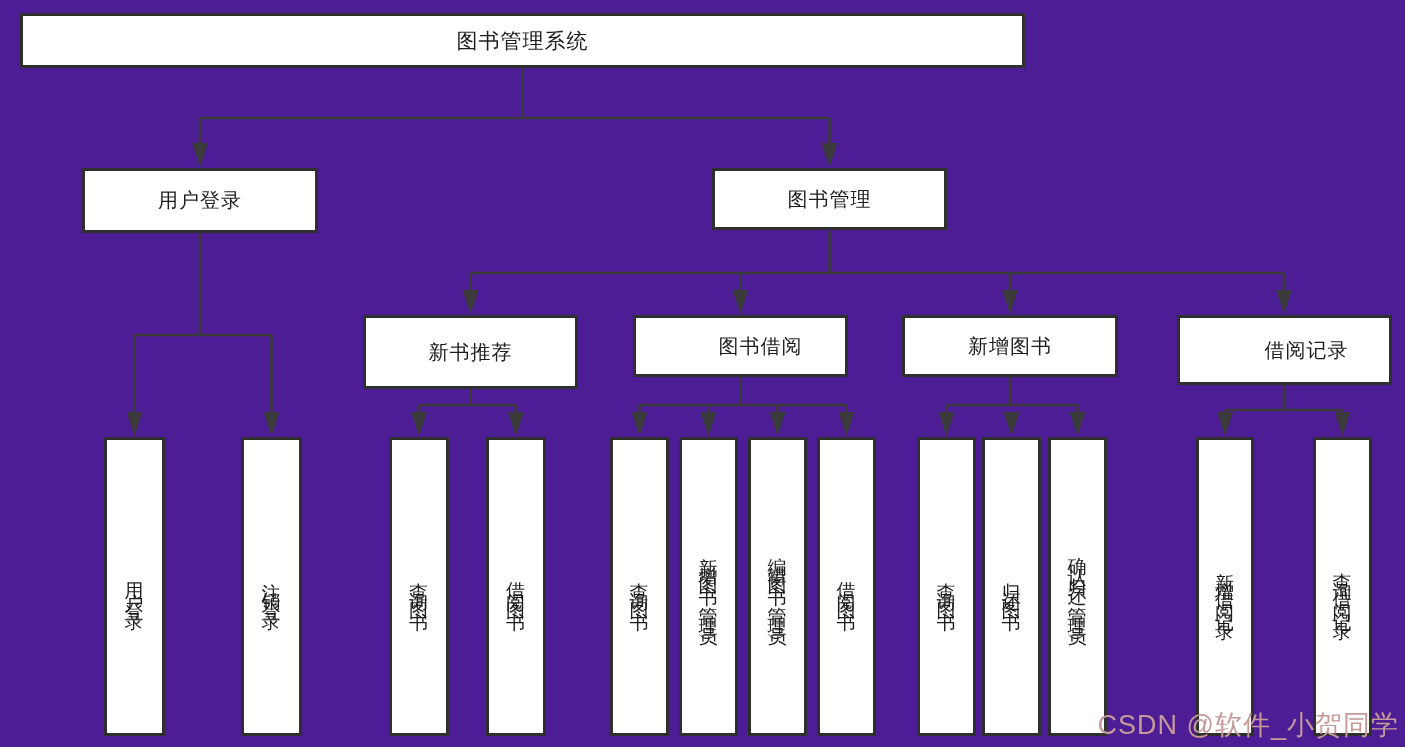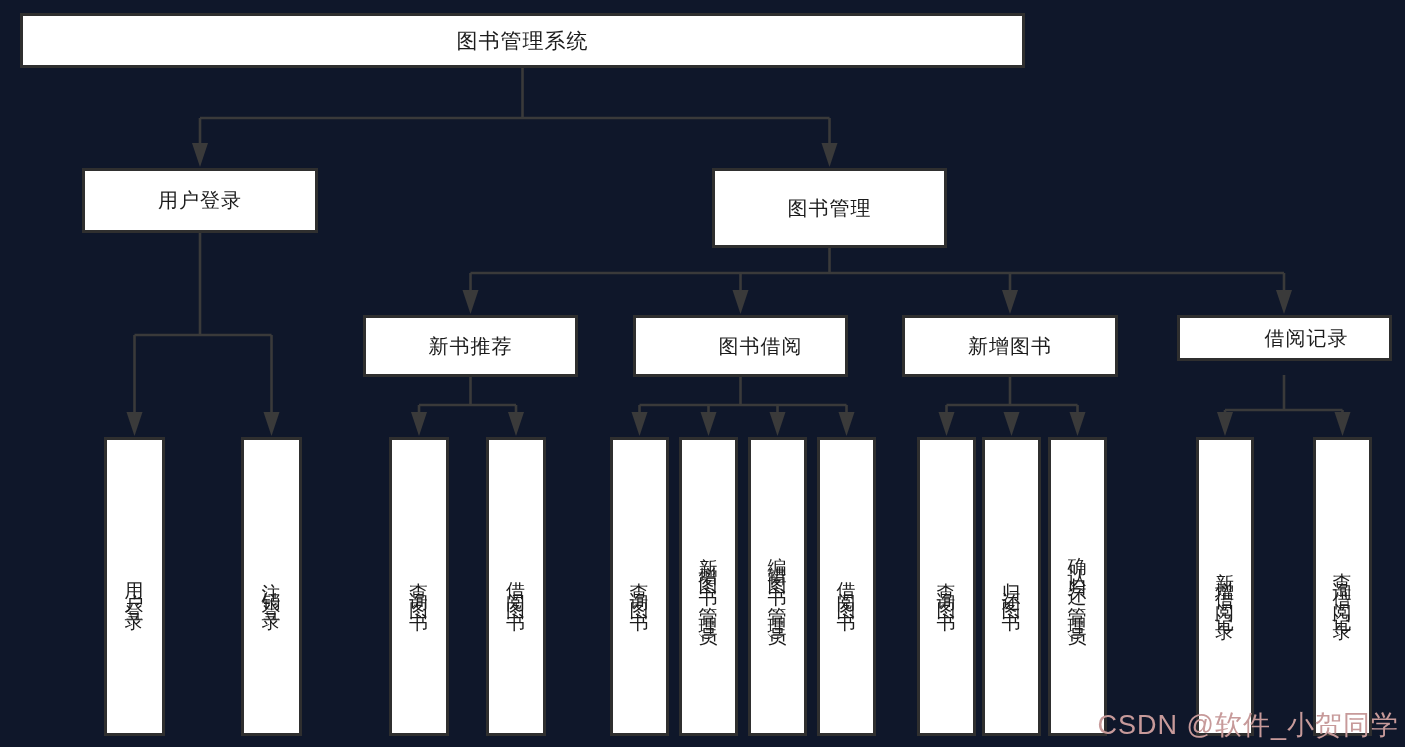--- a/index.html
+++ b/index.html
@@ -1,20 +1,20 @@
 <!DOCTYPE html>
 <html><head>
 <meta charset="utf-8">
 <style>
   html, body { margin: 0; padding: 0; background: #ffffff; }
   #stage {
     position: relative;
     width: 1405px;
     height: 747px;
-    background: #0f172a;
+    background: #4c1d95;
     font-family: "Liberation Sans", "DejaVu Sans", sans-serif;
     overflow: hidden;
   }
   #connectors {
     position: absolute;
     left: 0; top: 0;
     width: 1405px; height: 747px;
     pointer-events: none;
   }
   .box {
@@ -95,34 +95,34 @@
     <polygon class="arrow" points="1334.5,412 1350.5,412 1342.5,436"></polygon>
   </svg>
 
   <div class="box" style="left:20px; top:13px; width:1005px; height:55px;">
     <span class="h-label root-label">图书管理系统</span>
   </div>
 
   <div class="box" style="left:82px; top:168px; width:236px; height:65px;">
     <span class="h-label">用户登录</span>
   </div>
-  <div class="box" style="left:712px; top:168px; width:235px; height:80px;">
+  <div class="box" style="left:712px; top:168px; width:235px; height:62px;">
     <span class="h-label">图书管理</span>
   </div>
 
-  <div class="box" style="left:363px; top:315px; width:215px; height:62px;">
+  <div class="box" style="left:363px; top:315px; width:215px; height:74px;">
     <span class="h-label">新书推荐</span>
   </div>
   <div class="box" style="left:633px; top:315px; width:215px; height:62px;padding-left:40px;">
     <span class="h-label">图书借阅</span>
   </div>
   <div class="box" style="left:902px; top:315px; width:216px; height:62px;">
     <span class="h-label">新增图书</span>
   </div>
-  <div class="box" style="left:1177px; top:315px; width:215px; height:46px;padding-left:44px;">
+  <div class="box" style="left:1177px; top:315px; width:215px; height:70px;padding-left:44px;">
     <span class="h-label">借阅记录</span>
   </div>
 
   <div class="box leaf" style="left:104px; top:437px; width:61px; height:299px;">
     <span class="v-label">用户登录</span>
   </div>
   <div class="box leaf" style="left:241px; top:437px; width:61px; height:299px;">
     <span class="v-label">注销登录</span>
   </div>
 

